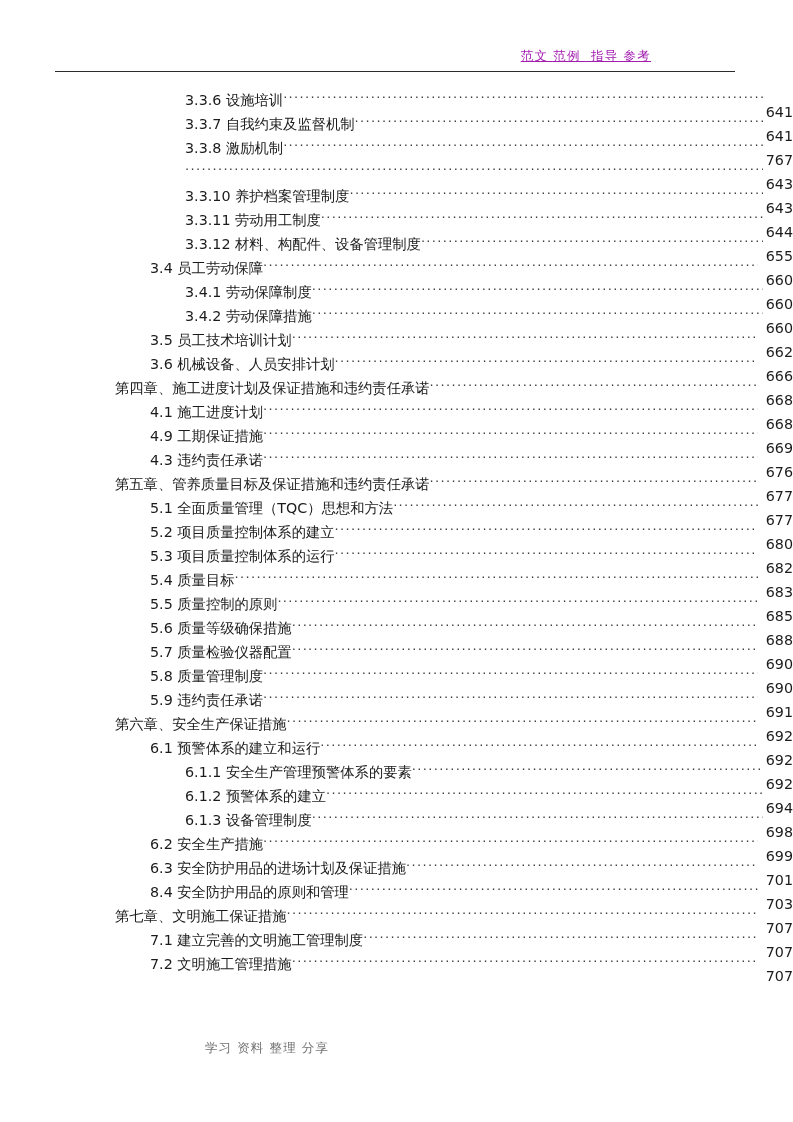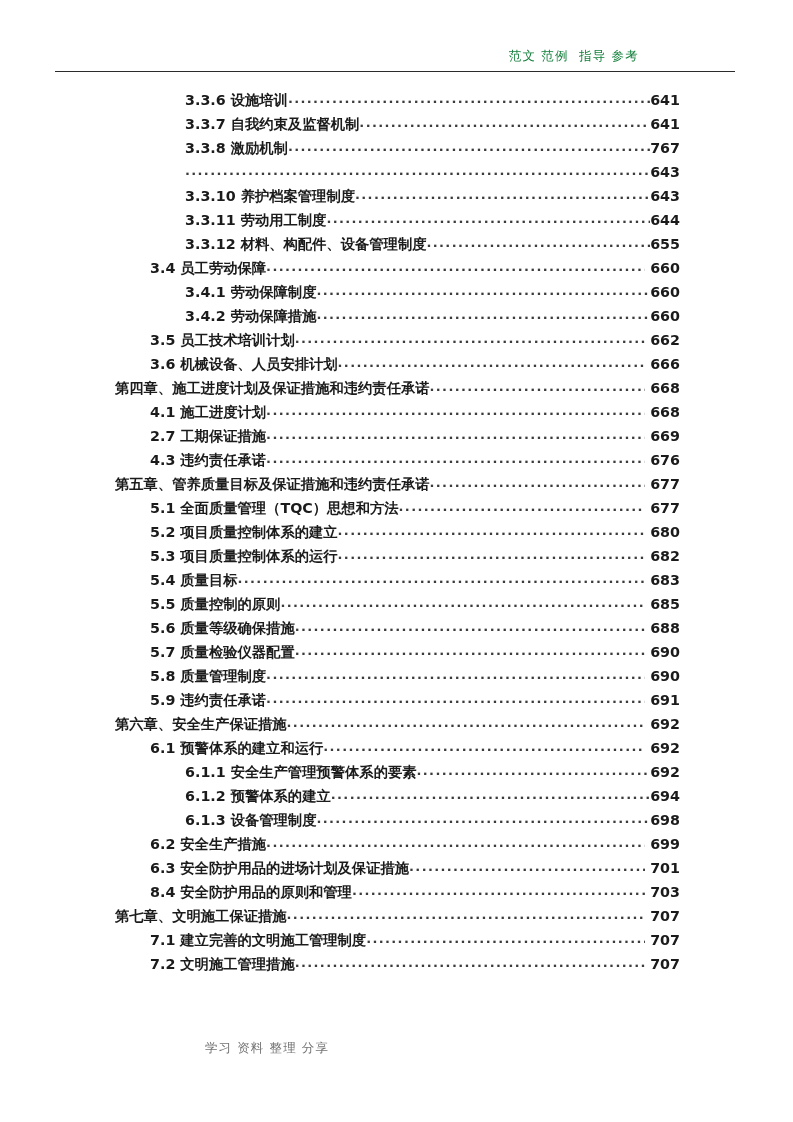--- a/index.html
+++ b/index.html
@@ -19,53 +19,52 @@
   
   .page-header {
     position: absolute;
     left: 55px;
     top: 48px;
     width: 680px;
     height: 26px;
   }
   .page-header-text {
     position: absolute;
-    right: 96px;
+    right: 84px;
     top: 0;
     font-size: 12.5px;
     letter-spacing: 1.2px;
-    color: #15803d;
+    color: #a21caf;
     white-space: pre;
+    text-decoration: underline;
   }
   .header-rule {
     position: absolute;
     left: 0;
     top: 23px;
     width: 680px;
     height: 0;
     border-top: 1.3px solid #2b2b2b;
   }
 
   
   .toc {
     position: absolute;
     left: 0;
     top: 88px;
     width: 793px;
   }
   .toc-entry {
     display: flex;
-    align-items: flex-end;
+    align-items: center;
     height: 24px;
     line-height: 24px;
     font-size: 14.3px;
     color: #1b1b1b;
     white-space: nowrap;
-    padding-right: 113px;
-    font-weight: bold;
   }
   .toc-entry .label {
     flex: 0 0 auto;
   }
   .toc-entry .leader {
     flex: 1 1 auto;
     overflow: hidden;
     margin: 0 0px;
     position: relative;
     height: 1em;
@@ -181,21 +180,21 @@
       <span class="label">第四章、施工进度计划及保证措施和违约责任承诺</span>
       <span class="leader"></span>
       <span class="page">668</span>
     </div>
     <div class="toc-entry lvl-2 gap-before-page">
       <span class="label">4.1 施工进度计划</span>
       <span class="leader"></span>
       <span class="page">668</span>
     </div>
     <div class="toc-entry lvl-2 gap-before-page">
-      <span class="label">2.7 工期保证措施</span>
+      <span class="label">4.9 工期保证措施</span>
       <span class="leader"></span>
       <span class="page">669</span>
     </div>
     <div class="toc-entry lvl-2 gap-before-page">
       <span class="label">4.3 违约责任承诺</span>
       <span class="leader"></span>
       <span class="page">676</span>
     </div>
     <div class="toc-entry lvl-1 gap-before-page">
       <span class="label">第五章、管养质量目标及保证措施和违约责任承诺</span>

